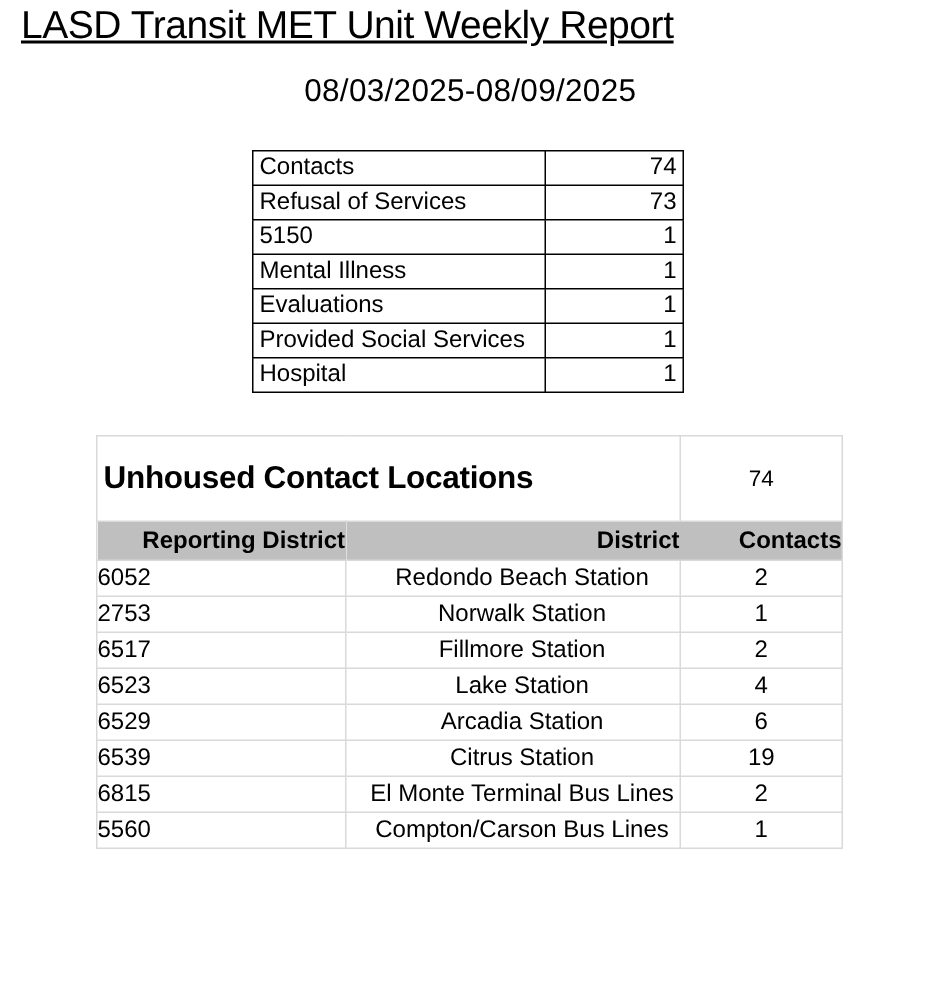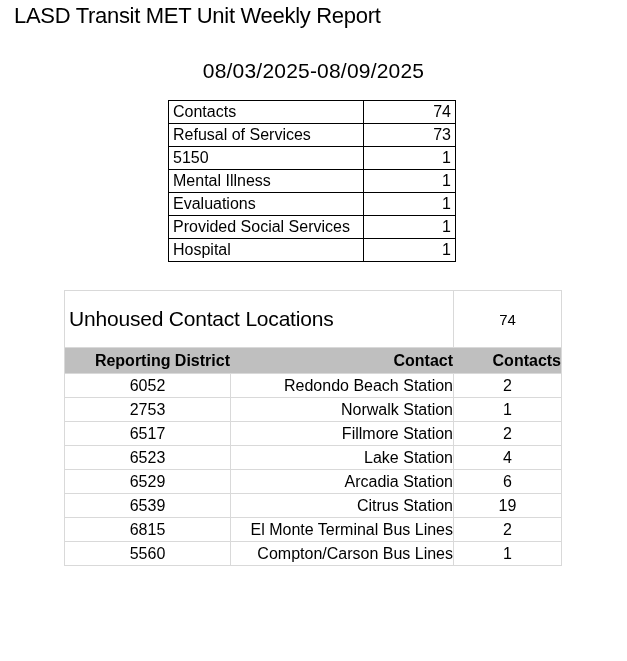--- a/index.html
+++ b/index.html
@@ -10,31 +10,32 @@
     height: 661px;
     overflow: hidden;
     font-family: "Liberation Sans", sans-serif;
     color: #000000;
   }
 
   .report-title {
     position: absolute;
     left: 14px;
     top: -1px;
-    font-size: 22px;
+    font-size: 26px;
     line-height: 34px;
     font-weight: 400;
     letter-spacing: -0.3px;
     white-space: nowrap;
+    text-decoration: underline;
   }
 
   .report-date {
     position: absolute;
     left: 0;
-    top: 58px;
+    top: 48px;
     width: 627px;
     text-align: center;
     font-size: 21px;
     line-height: 25px;
     letter-spacing: 0.2px;
   }
 
   
   table.summary-table {
     position: absolute;
@@ -73,21 +74,21 @@
   .locations-table th, .locations-table td {
     border: 1px solid #d9d9d9;
     background: #ffffff;
     white-space: nowrap;
     overflow: hidden;
   }
 
   .locations-table td.loc-title-cell {
     height: 32px;
     font-size: 21px;
-    font-weight: 400;
+    font-weight: 700;
     text-align: left;
     padding: 16px 4px;
     letter-spacing: -0.2px;
   }
   .locations-table td.loc-total-cell {
     height: 32px;
     font-size: 15px;
     text-align: center;
   }
 
@@ -96,22 +97,22 @@
     background: #bfbfbf;
     font-size: 16px;
     font-weight: 700;
     text-align: right;
     border-left-color: #bfbfbf;
     border-right-color: #bfbfbf;
   }
   .locations-table th.loc-header:first-child { border-left-color: #d9d9d9; }
   .locations-table th.loc-header:last-child  { border-right-color: #d9d9d9; }
 
-  .locations-table td.loc-district { height: 24px; text-align: center; }
-  .locations-table td.loc-location { height: 24px; text-align: right; padding-left: 12px; }
+  .locations-table td.loc-district { height: 24px; text-align: left; }
+  .locations-table td.loc-location { height: 24px; text-align: center; padding-left: 12px; }
   .locations-table td.loc-contacts { height: 24px; text-align: center; }
 </style>
 </head>
 <body>
 
 <div class="report-title">LASD Transit MET Unit Weekly Report</div>
 
 <div class="report-date">08/03/2025-08/09/2025</div>
 
 <table class="summary-table">
@@ -159,21 +160,21 @@
       <col class="c-location">
       <col class="c-contacts">
   </colgroup>
   <tbody>
     <tr>
       <td class="loc-title-cell" colspan="2">Unhoused Contact Locations</td>
       <td class="loc-total-cell">74</td>
     </tr>
     <tr>
       <th class="loc-header">Reporting District</th>
-      <th class="loc-header">Contact</th>
+      <th class="loc-header">District</th>
       <th class="loc-header">Contacts</th>
     </tr>
   </tbody>
   <tbody>
   <tr>
     <td class="loc-district">6052</td>
     <td class="loc-location">Redondo Beach Station</td>
     <td class="loc-contacts">2</td>
   </tr>
 

